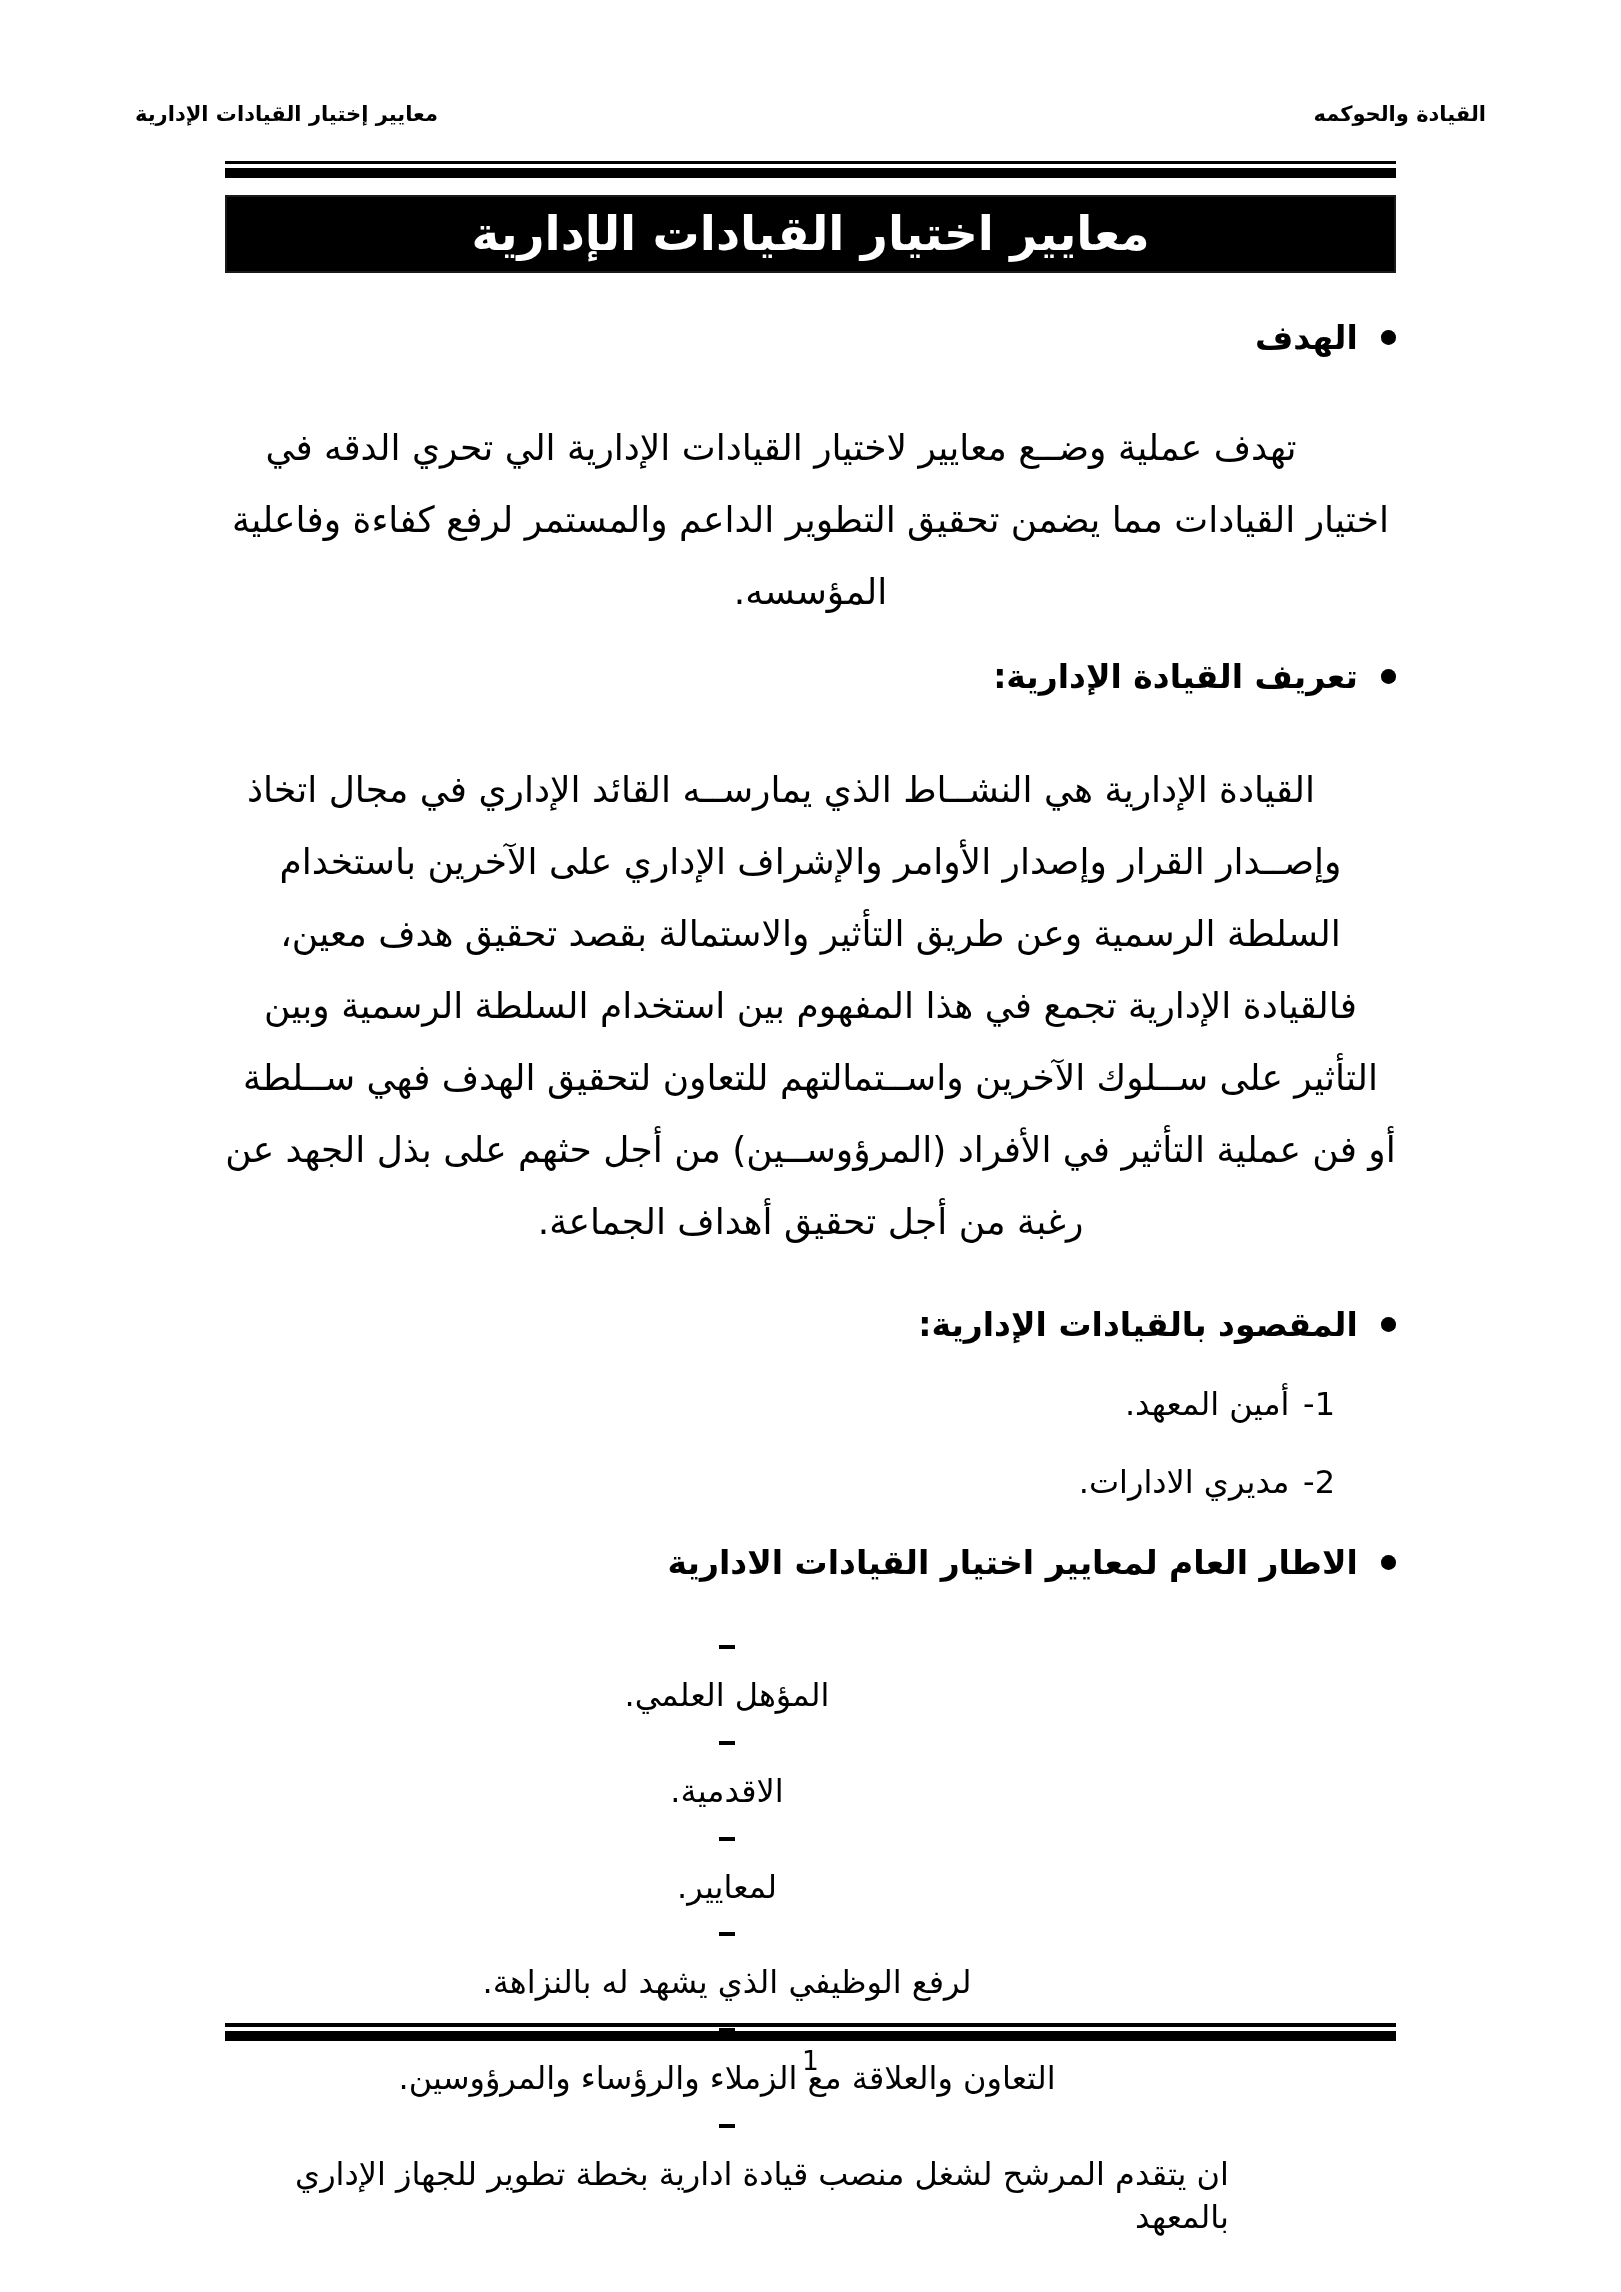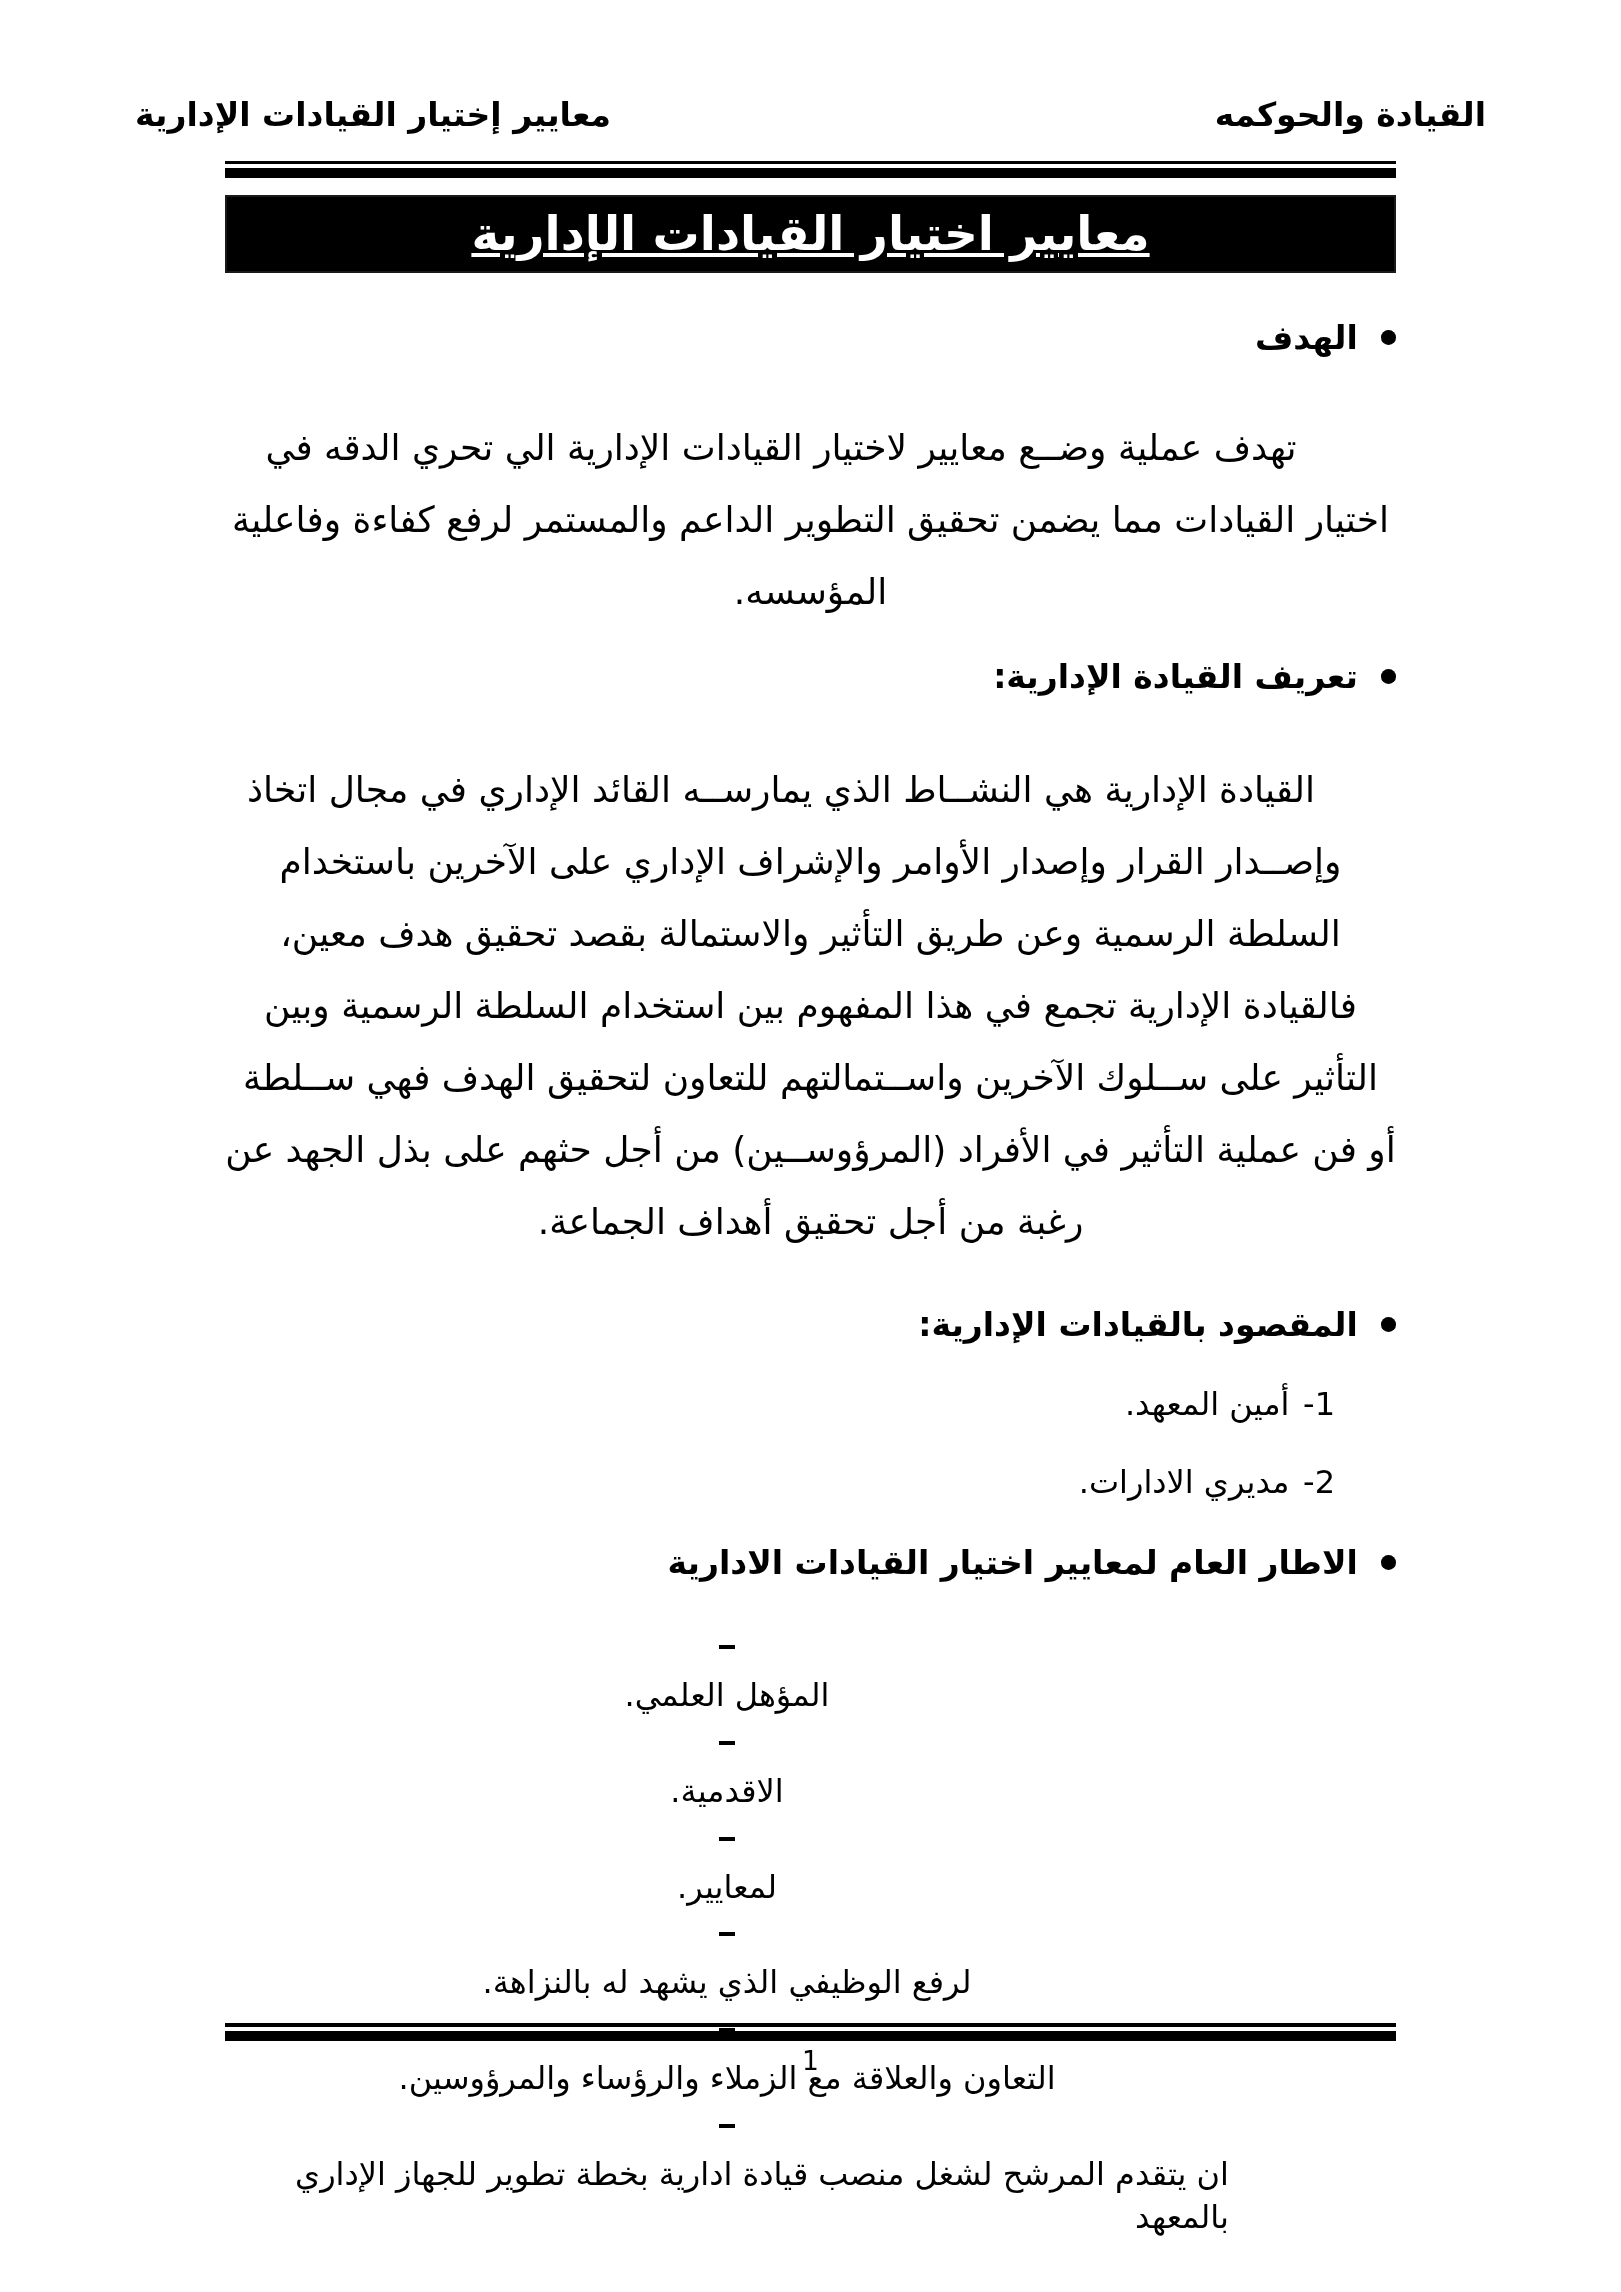--- a/index.html
+++ b/index.html
@@ -17,21 +17,21 @@
   }
 
   
   .header{
     padding:94px 135px 0 135px;
     display:flex;
     justify-content:space-between;
     align-items:flex-end;
   }
   .header-title{
-    font-size:33px;
+    font-size:21px;
     font-weight:bold;
     line-height:41px;
     white-space:nowrap;
     text-align:right;
   }
 
   .content{ padding:0 225px; }
 
   
   .double-rule{ margin-top:25.5px; }
@@ -48,21 +48,20 @@
     display:flex;
     align-items:center;
     justify-content:center;
   }
   .banner-text{
     color:#ffffff;
     font-size:47px;
     font-weight:bold;
     letter-spacing:1px;
     white-space:nowrap;
-    text-decoration:underline;
   }
 
   
   .heading{
     display:flex;
     align-items:center;
     gap:23.5px;
     font-size:33px;
     font-weight:bold;
     line-height:43px;

